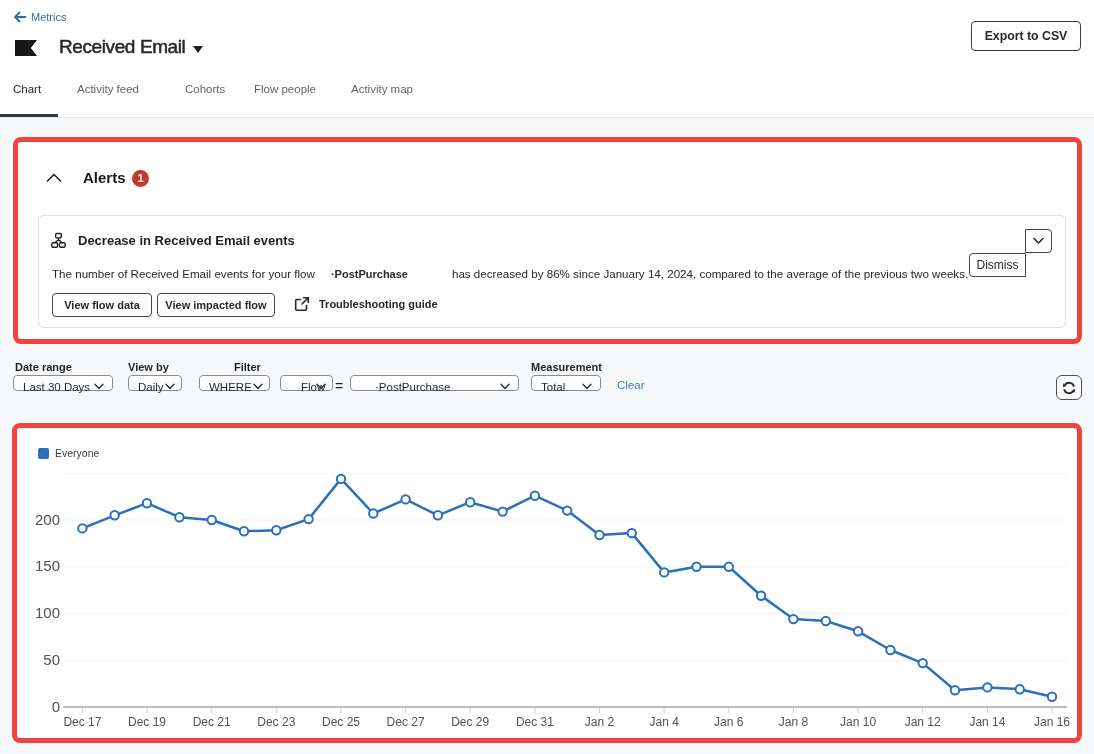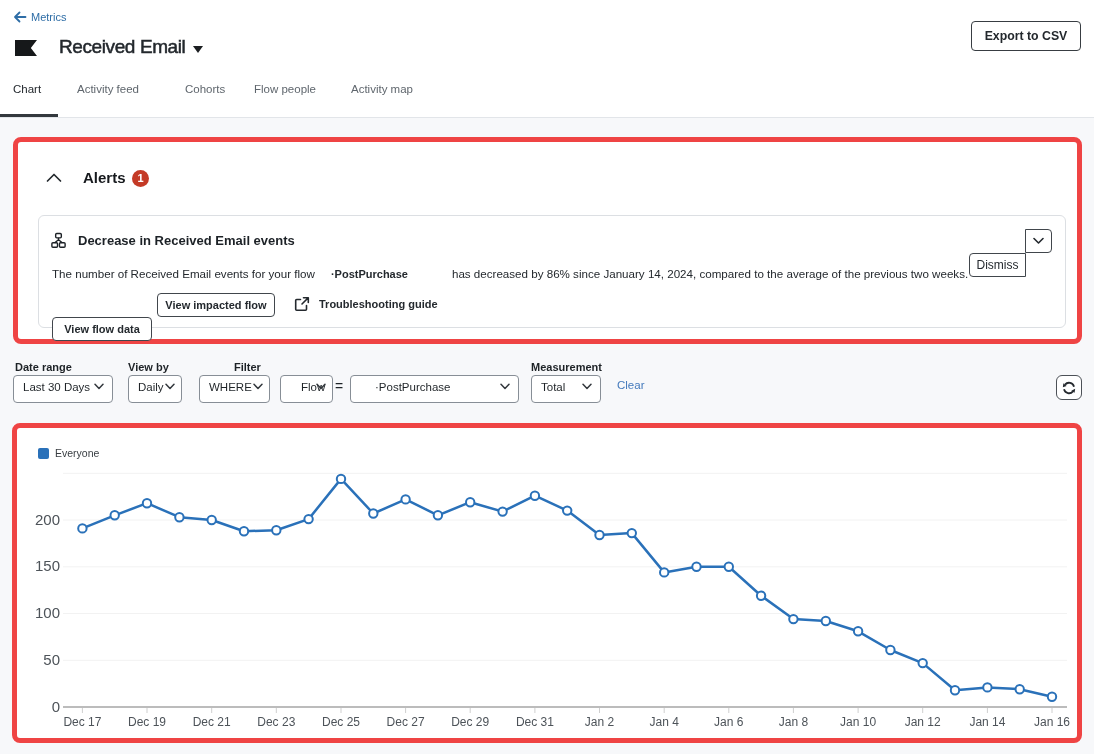--- a/index.html
+++ b/index.html
@@ -30,21 +30,21 @@
   .alertbox { position:absolute; left:20px; top:73px; width:1028px; height:113px; border:1px solid #dcdfe3; border-radius:6px; background:#fff; }
   .ab-title { position:absolute; left:39px; top:17px; font-size:13px; font-weight:700; color:#1c2126; }
   .ab-body { position:absolute; left:13px; top:51px; font-size:11.6px; color:#24292e; white-space:nowrap; }
   .ab-body b { font-weight:700; }
   .btn { position:absolute; height:24px; border:1px solid #41464c; border-radius:4px; background:#fff; font-size:11px; font-weight:700; color:#24292e; text-align:center; line-height:22px; }
   .dismiss { left:930px; top:13px; width:57px; border-radius:4px 0 0 4px; font-size:12px; font-weight:400;margin-top:24px; }
   .dismiss-caret { left:986px; top:13px; width:27px; border-radius:0 4px 4px 0; border-left:1px solid #41464c; }
   .tsg { position:absolute; left:280px; top:82px; font-size:11px; font-weight:700; color:#24292e; }
   
   .flabel { position:absolute; font-size:11px; font-weight:700; color:#1d2226; top:361px; }
-  .sel { position:absolute; top:375px; height:28px; background:#fff; border:1px solid #878e96; border-radius:4px; font-size:11.5px; color:#1f2428; line-height:22px; padding-left:9px; }
+  .sel { position:absolute; top:375px; height:16px; background:#fff; border:1px solid #878e96; border-radius:4px; font-size:11.5px; color:#1f2428; line-height:22px; padding-left:9px; }
   .sel .chev { position:absolute; top:7px; right:8px; width:10px; height:8px; }
   .sel .chev6 { right:6px; }
   .eq { position:absolute; left:335px; top:378px; font-size:14px; color:#1f2428; }
   .clear { position:absolute; left:617px; top:379px; font-size:11.5px; color:#447abc; }
   .refreshbtn { position:absolute; left:1056px; top:375px; width:26px; height:25px; border:1px solid #4c5157; border-radius:6px; background:#fff; }
   
   .legend-sq { position:absolute; left:21px; top:20px; width:11px; height:11px; background:#2a71b9; border-radius:2px; }
   .legend-tx { position:absolute; left:38px; top:19px; font-size:10.5px; color:#383d42; }
   svg text { font-family:"Liberation Sans", sans-serif; }
 </style>
@@ -86,21 +86,21 @@
           <rect x="9.6" y="11.6" width="6.4" height="5" rx="1.2"></rect>
           <path d="M8.5 6v2.2M8.5 8.2L4.2 11.6M8.5 8.2l4.3 3.4"></path>
         </g>
       </svg>
       <div class="ab-title">Decrease in Received Email events</div>
       <div class="btn dismiss">Dismiss</div>
       <div class="btn dismiss-caret"><svg style="margin-top:7px" width="11" height="8" viewBox="0 0 11 8">
             <path d="M1 1.5l4.5 4.5L10 1.5" fill="none" stroke="#24292e" stroke-width="1.6" stroke-linecap="round" stroke-linejoin="round"></path>
           </svg></div>
       <div class="ab-body">The number of Received Email events for your flow<span style="display:inline-block;width:16px;"></span><b style="font-size:11px;">·PostPurchase</b><span style="display:inline-block;width:44px;"></span>has decreased by 86% since January 14, 2024, compared to the average of the previous two weeks.</div>
-      <div class="btn" style="left:13px;top:77px;width:100px;margin-top:24px;">View flow data</div>
+      <div class="btn" style="left:13px;top:77px;width:100px;">View flow data</div>
       <div class="btn" style="left:118px;top:77px;width:118px;">View impacted flow</div>
       <svg style="position:absolute;left:255px;top:79.5px;" width="16" height="16" viewBox="0 0 16 16">
           <g fill="none" stroke="#24292e" stroke-width="1.6" stroke-linecap="round" stroke-linejoin="round">
             <path d="M12.5 9.5v3.8a1 1 0 0 1-1 1H2.7a1 1 0 0 1-1-1V4.5a1 1 0 0 1 1-1h3.8"></path>
             <path d="M9.5 1.7h4.8v4.8M14 2L8 8"></path>
           </g>
         </svg>
       <div class="tsg">Troubleshooting guide</div>
     </div>
   </div>

